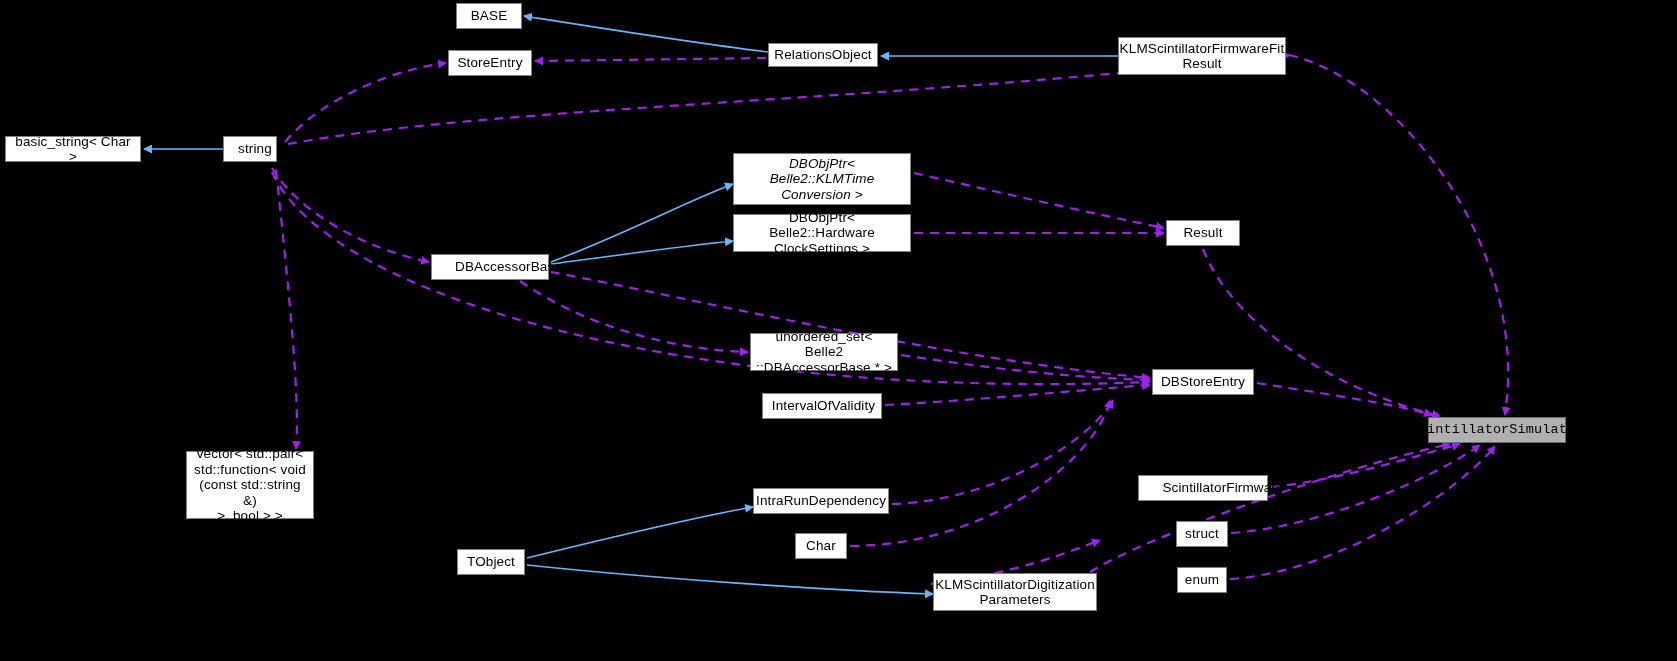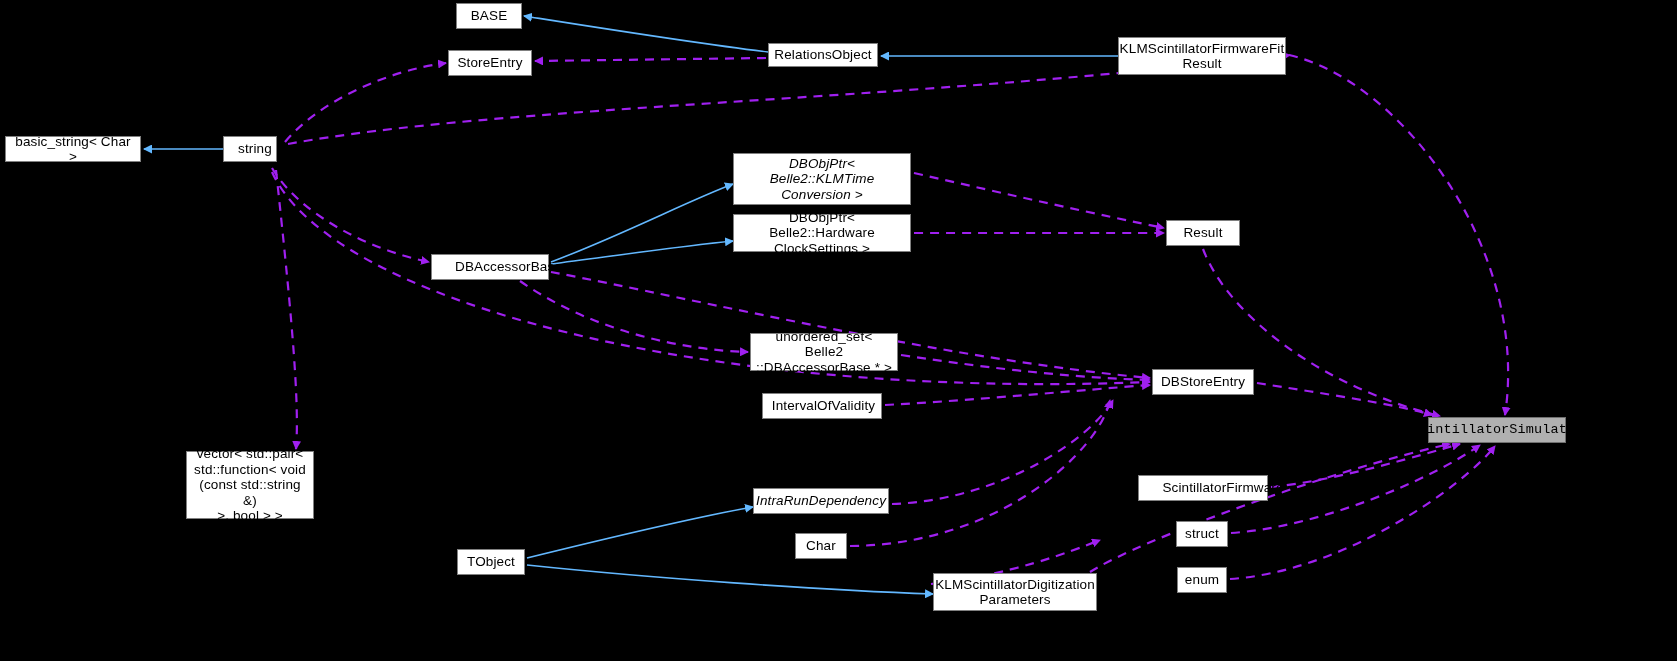--- a/index.html
+++ b/index.html
@@ -74,21 +74,21 @@
       <div class="node" style="left: 750px; top: 333px; width: 148px; height: 38px;">unordered_set&lt; Belle2
 ::DBAccessorBase * &gt;</div>
       <div class="node" style="left: 1152px; top: 369px; width: 102px; height: 26px;">DBStoreEntry</div>
       <div class="node" style="left: 762px; top: 393px; width: 120px; height: 26px; padding-left: 7px;">IntervalOfValidity</div>
       <div class="node focus" style="left: 1428px; top: 417px; width: 138px; height: 26px; font-family: Liberation Mono, monospace;">ScintillatorSimulator</div>
       <div class="node" style="left: 186px; top: 451px; width: 128px; height: 68px;">vector&lt; std::pair&lt;
 std::function&lt; void
 (const std::string &amp;)
 &gt;, bool &gt; &gt;</div>
       <div class="node" style="left: 1138px; top: 475px; width: 130px; height: 26px; padding-left: 44px;">ScintillatorFirmware</div>
-      <div class="node" style="left: 753px; top: 488px; width: 136px; height: 26px; font-style: italic;">IntraRunDependency</div>
+      <div class="node" style="left: 753px; top: 488px; width: 136px; height: 26px;">IntraRunDependency</div>
       <div class="node" style="left: 1176px; top: 521px; width: 52px; height: 26px;">struct</div>
       <div class="node" style="left: 795px; top: 533px; width: 52px; height: 26px;">Char</div>
       <div class="node" style="left: 457px; top: 549px; width: 68px; height: 26px;">TObject</div>
       <div class="node" style="left: 1177px; top: 567px; width: 50px; height: 26px;">enum</div>
       <div class="node" style="left: 933px; top: 573px; width: 164px; height: 38px;">KLMScintillatorDigitization
 Parameters</div>
     </div>
 </div>
 
 </body></html>

